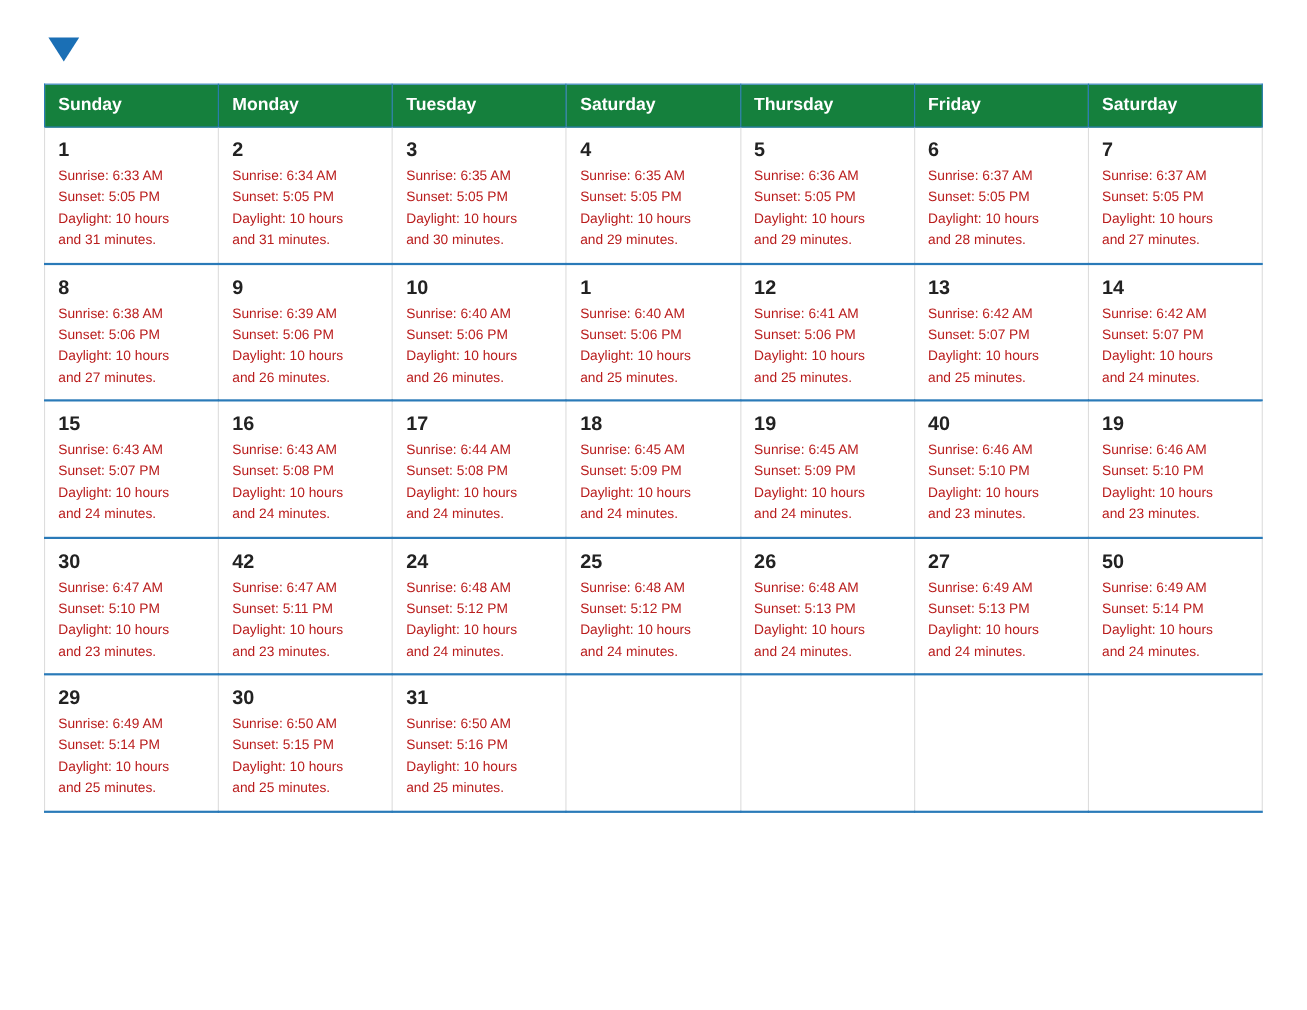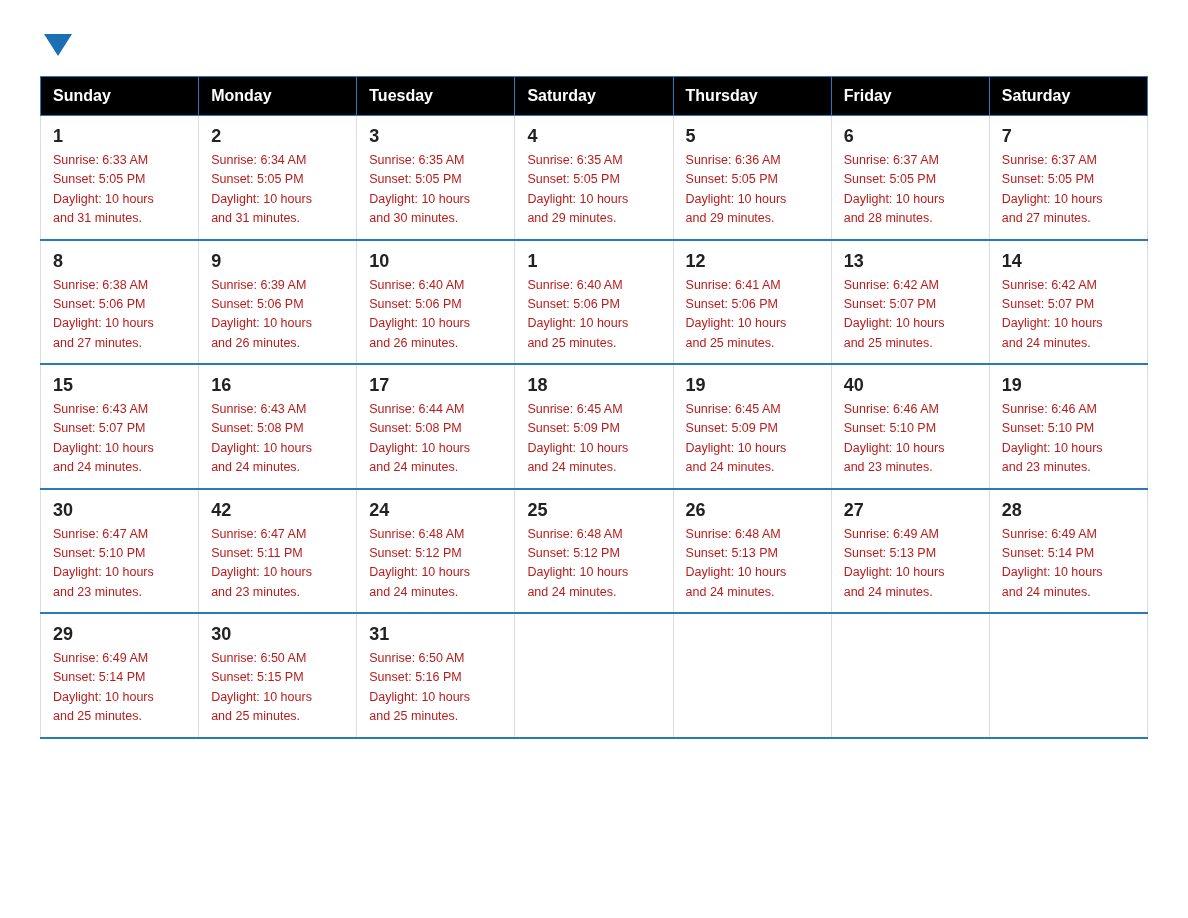--- a/index.html
+++ b/index.html
@@ -60,21 +60,21 @@
       font-size: 22px;
       color: #555;
       margin-top: 6px;
     }
     table {
       width: 100%;
       border-collapse: collapse;
       table-layout: fixed;
     }
     thead tr {
-      background-color: #000000;
+      background-color: #15803d;
     }
     thead th {
       color: #fff;
       font-size: 16px;
       font-weight: bold;
       padding: 10px 12px;
       text-align: left;
       border: 1px solid #2a7ab8;
     }
     tbody tr {
@@ -382,21 +382,21 @@
         <td>
         <div class="day-number">27</div>
         <div class="day-info">
           Sunrise: 6:49 AM<br>
           Sunset: 5:13 PM<br>
           Daylight: 10 hours<br>
           and 24 minutes.
         </div>
       </td>
         <td>
-        <div class="day-number">28</div>
+        <div class="day-number">50</div>
         <div class="day-info">
           Sunrise: 6:49 AM<br>
           Sunset: 5:14 PM<br>
           Daylight: 10 hours<br>
           and 24 minutes.
         </div>
       </td>
       </tr>
       <tr>
         <td>

